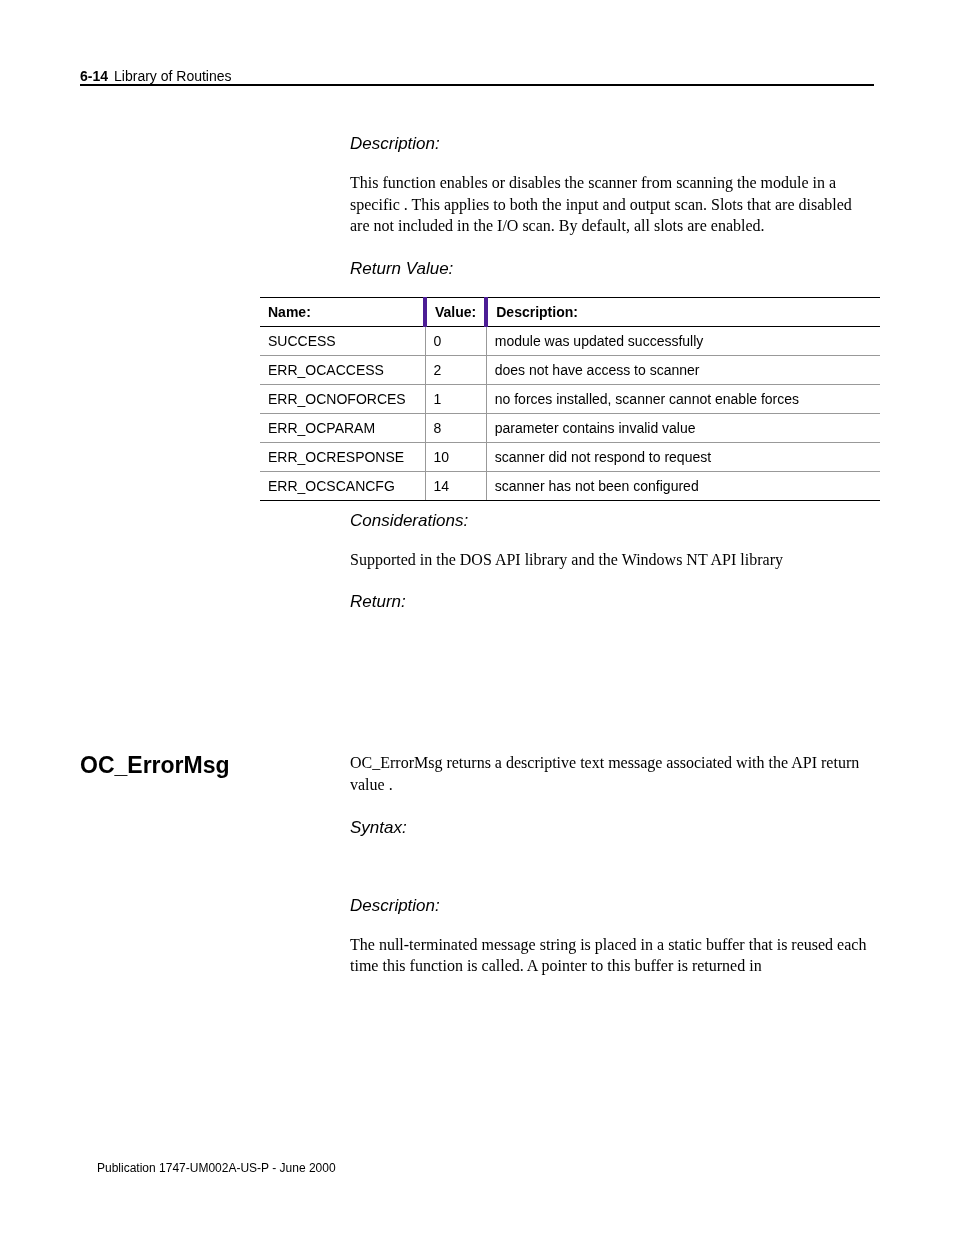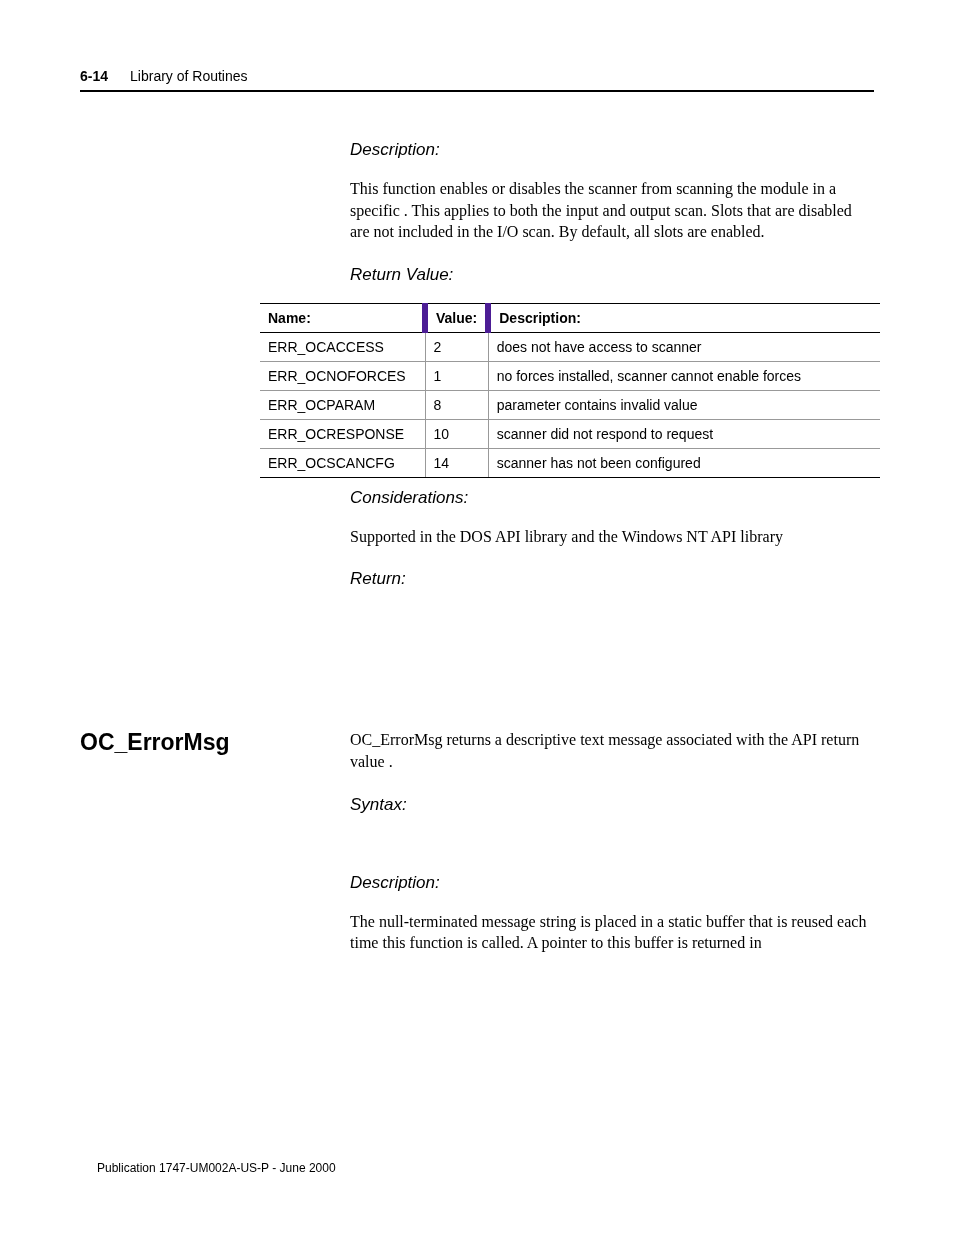--- a/index.html
+++ b/index.html
@@ -8,22 +8,21 @@
       height: 1235px;
       background: #fff;
       font-family: Georgia, 'Times New Roman', serif;
       color: #000;
       position: relative;
       padding: 68px 80px 0 80px;
     }
     .header-line {
       display: flex;
       align-items: baseline;
-      gap: 22px;
-      padding-bottom: 6px;
+      gap: 6px;
       border-bottom: 2px solid #000;
       margin-bottom: 48px;
       font-family: Helvetica, Arial, sans-serif;
     }
     .page-num { font-weight: bold; font-size: 14px; }
     .header-title { font-size: 14px; }
     .content-indent { margin-left: 270px; }
     .italic-label {
       font-style: italic;
       font-size: 17px;
@@ -48,21 +47,21 @@
       padding: 6px 8px;
       border-top: 1px solid #000;
       border-bottom: 1px solid #000;
     }
     td {
       padding: 6px 8px;
       border-bottom: 1px solid #999;
     }
     tr:last-child td { border-bottom: 1px solid #000; }
     .col-sep { border-left: 1px solid #999; }
-    th.col-sep { border-left: 6px solid #4c1d95; }
+    th.col-sep { border-left: 4px solid #4c1d95; }
     .col-name { width: 165px; }
     .col-val { width: 55px; }
     .section-row {
       display: flex;
       align-items: flex-start;
       margin-top: 140px;
     }
     .section-heading {
       font-family: Helvetica, Arial, sans-serif;
       font-weight: bold;
@@ -98,20 +97,25 @@
   <table>
     <thead>
       <tr>
         <th class="col-name">Name:</th>
         <th class="col-sep col-val">Value:</th>
         <th class="col-sep">Description:</th>
       </tr>
     </thead>
     <tbody>
       <tr>
+        <td>SUCCESS</td>
+        <td class="col-sep">0</td>
+        <td class="col-sep">module was updated successfully</td>
+      </tr>
+      <tr>
         <td>ERR_OCACCESS</td>
         <td class="col-sep">2</td>
         <td class="col-sep">             does not have access to scanner</td>
       </tr>
       <tr>
         <td>ERR_OCNOFORCES</td>
         <td class="col-sep">1</td>
         <td class="col-sep">no forces installed, scanner cannot enable forces</td>
       </tr>
       <tr>

